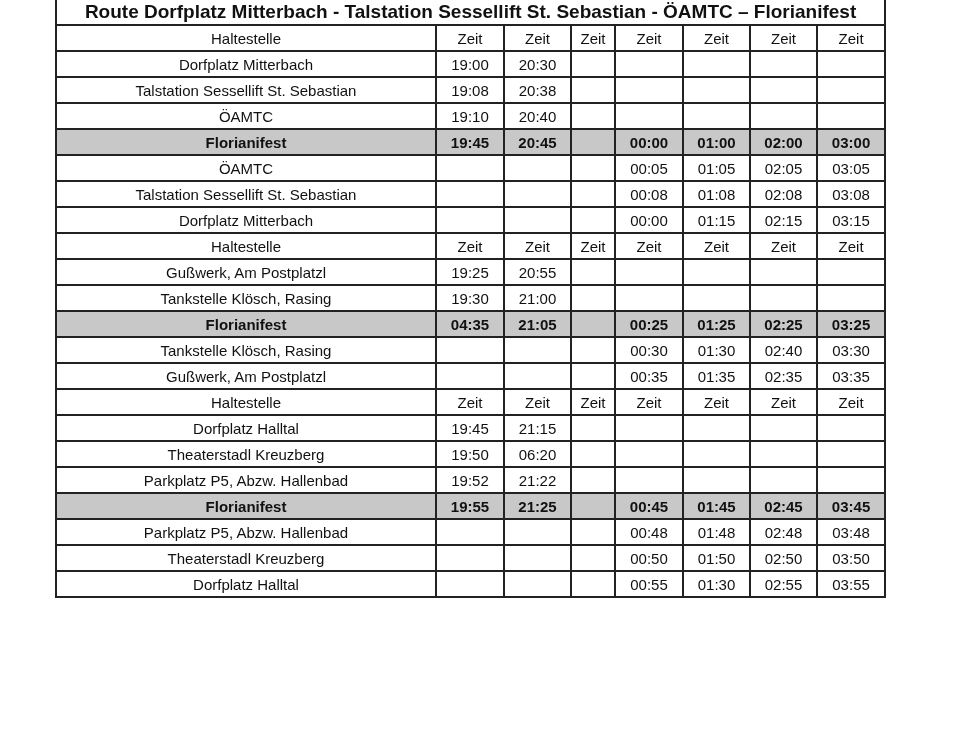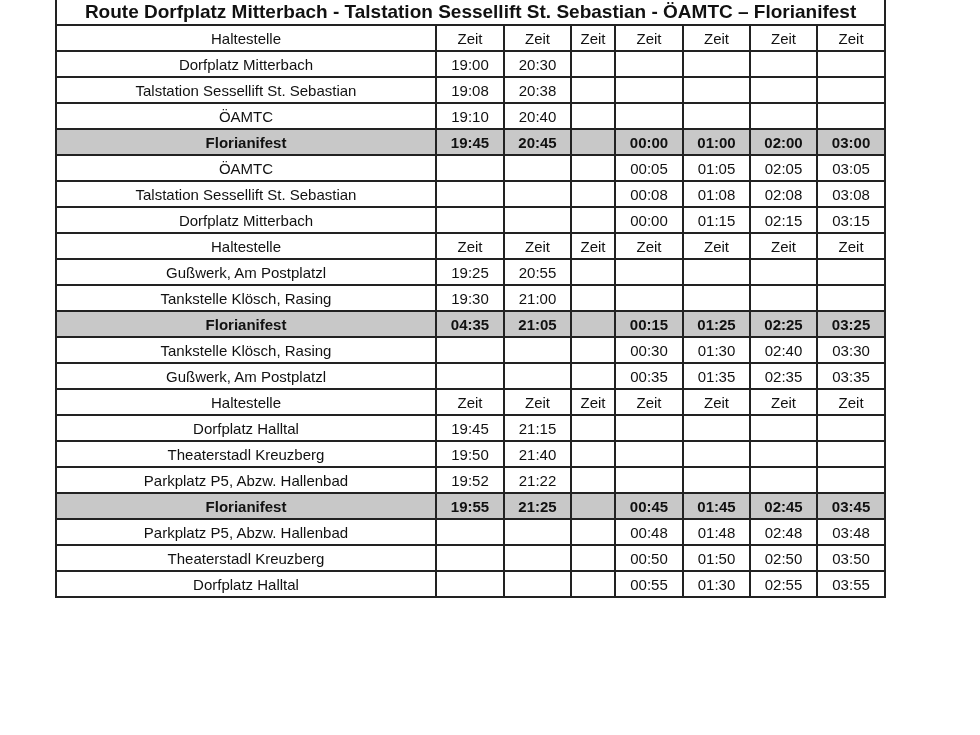--- a/index.html
+++ b/index.html
@@ -138,21 +138,21 @@
         <td></td>
         <td></td>
         <td></td>
         <td></td>
       </tr>
       <tr class="hl">
         <td>Florianifest</td>
         <td>04:35</td>
         <td>21:05</td>
         <td></td>
-        <td>00:15</td>
+        <td>00:25</td>
         <td>01:25</td>
         <td>02:25</td>
         <td>03:25</td>
       </tr>
       <tr>
         <td>Tankstelle Klösch, Rasing</td>
         <td></td>
         <td></td>
         <td></td>
         <td>00:30</td>
@@ -186,21 +186,21 @@
         <td>21:15</td>
         <td></td>
         <td></td>
         <td></td>
         <td></td>
         <td></td>
       </tr>
       <tr>
         <td>Theaterstadl Kreuzberg</td>
         <td>19:50</td>
-        <td>21:40</td>
+        <td>06:20</td>
         <td></td>
         <td></td>
         <td></td>
         <td></td>
         <td></td>
       </tr>
       <tr>
         <td>Parkplatz P5, Abzw. Hallenbad</td>
         <td>19:52</td>
         <td>21:22</td>

